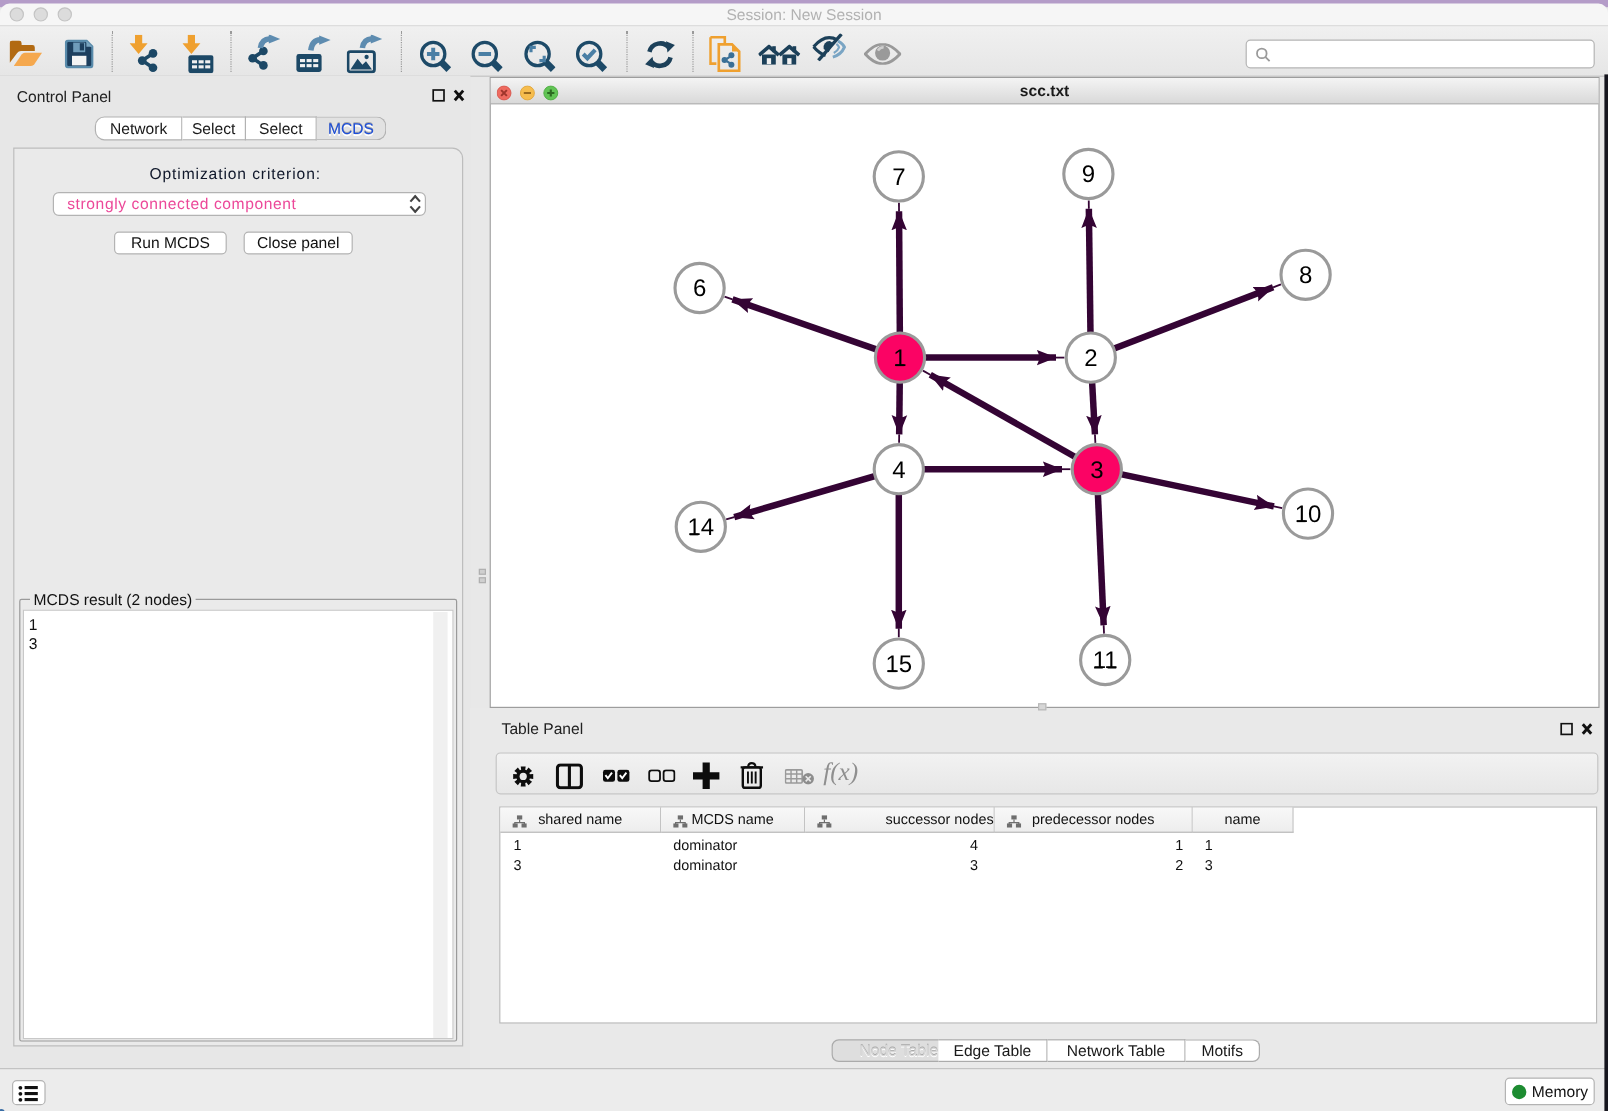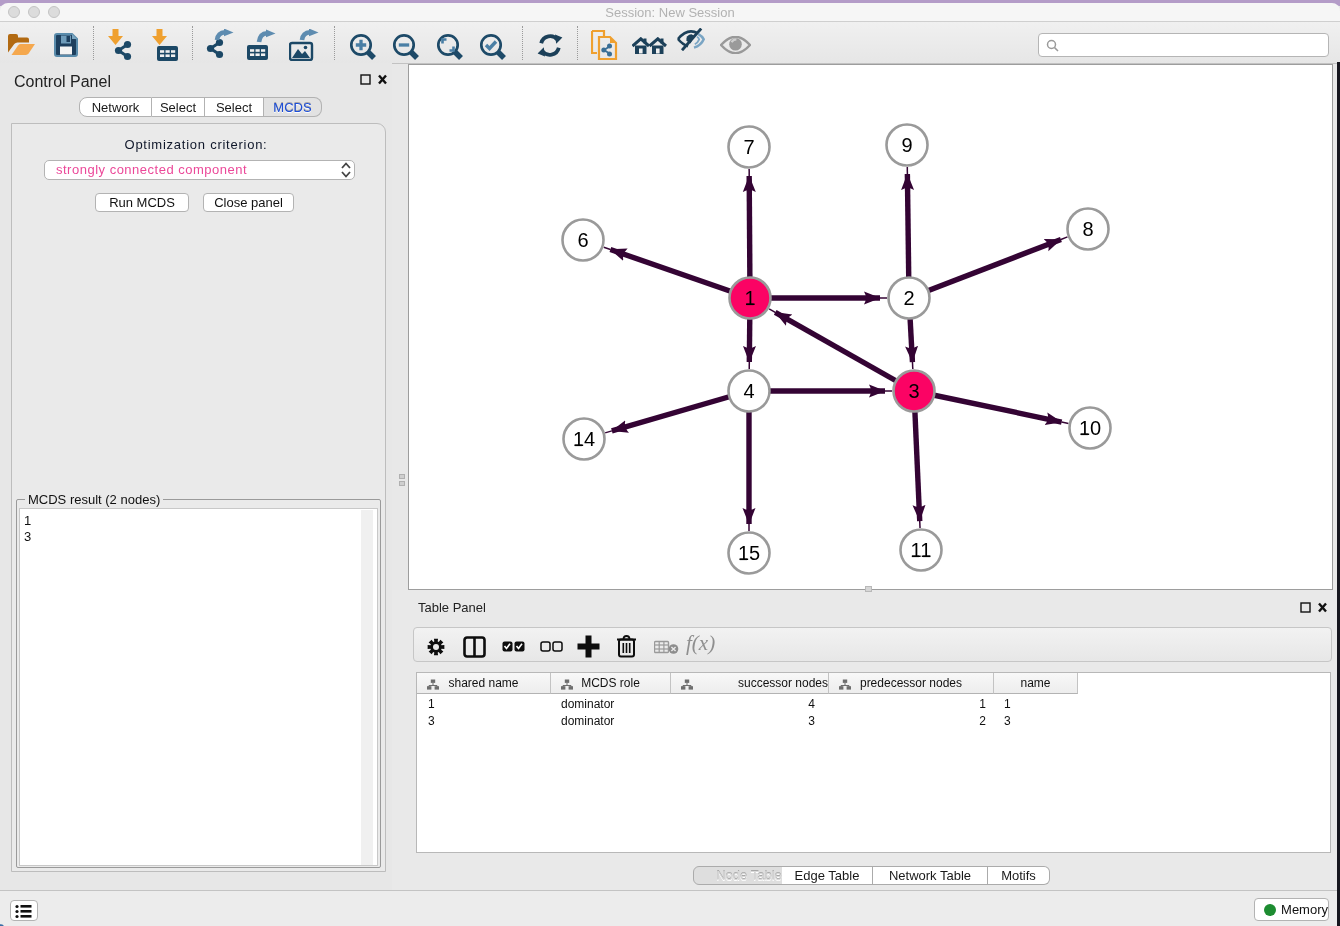--- a/index.html
+++ b/index.html
@@ -11,21 +11,21 @@
 #titlebar { left:0; top:3px; width:1340px; height:19px; background:#f6f6f6; border-radius:8px 8px 0 0; border-bottom:1px solid #cfcfcf; }
 .tl { position:absolute; top:3px; width:12px; height:12px; border-radius:50%; background:#dcdcdc; border:1px solid #c4c4c4; }
 #ttext { position:absolute; top:2px; left:0; width:100%; text-align:center; font-size:13px; color:#b2b2b2; }
 
 #toolbar { left:0; top:22px; width:1340px; height:42px; background:linear-gradient(#f0f0f0,#e6e6e6); border-bottom:1px solid #c2c2c2; }
 .sep { position:absolute; top:4px; height:34px; width:1px; border-left:1px dotted #9a9a9a; }
 .ticon { position:absolute; top:8px; }
 #search { position:absolute; left:1038px; top:11px; width:291px; height:24px; background:#fff; border:1px solid #b5b5b5; border-radius:4px; }
 
 #cpanel { left:0; top:63px; width:392px; height:827px; background:#e7e7e7; }
-#cphead { position:absolute; left:14px; top:10px; font-size:16px; color:#222; }
+#cphead { position:absolute; left:14px; top:10px; font-size:13px; color:#222; }
 #cpbox { position:absolute; left:11px; top:60px; width:375px; height:749px; border:1px solid #bdbdbd; background:#eaeaea; border-radius:0 9px 0 0; }
 .tab { position:absolute; top:34px; height:20px; font-size:13px; font-weight:400; color:#191919; text-align:center; line-height:20px; background:#fff; border:1px solid #b2b2b2; }
 .btn { position:absolute; background:#fff; border:1px solid #b3b3b3; border-radius:4px; font-size:13px; color:#111; text-align:center; }
 #fieldset { position:absolute; left:16px; top:436px; width:365px; height:369px; border:1px solid #9a9a9a; border-radius:2px; }
 #fslabel { position:absolute; left:8px; top:-8px; background:#eaeaea; padding:0 3px; font-size:13px; color:#111; }
 #fswhite { position:absolute; left:2px; top:8px; width:359px; height:358px; background:#fff; border:1px solid #c8c8c8; }
 
 #netwin { left:408px; top:64px; width:925px; height:526px; background:#fff; border:1px solid #9d9d9d; }
 #nettitle { position:absolute; left:0; top:0; width:100%; height:22px; background:linear-gradient(#f4f4f4,#d9d9d9); border-bottom:1px solid #ababab; }
 #netname { position:absolute; top:3px; width:100%; text-align:center; font-size:13px; font-weight:700; color:#1a1a1a; }
@@ -225,20 +225,31 @@
   <div id="fieldset">
     <div id="fslabel">MCDS result (2 nodes)</div>
     <div id="fswhite">
       <div style="position:absolute;left:4px;top:4px;font-size:13px;line-height:16px;color:#111;">1<br>3</div>
       <div style="position:absolute;right:4px;top:1px;width:12px;height:355px;background:#f0f0f0;"></div>
     </div>
   </div>
 </div>
 
 <div class="abs" id="netwin">
+  <div id="nettitle">
+    <svg style="position:absolute;left:5px;top:6px;" width="58" height="13" viewBox="0 0 58 13">
+      <circle cx="6" cy="6.5" r="5.8" fill="#ee6b60" stroke="#d8574d" stroke-width="0.8"></circle>
+      <path d="M3.6,4.1 L8.4,8.9 M8.4,4.1 L3.6,8.9" stroke="#9e352b" stroke-width="1.7"></path>
+      <circle cx="25.5" cy="6.5" r="5.8" fill="#f6bd4e" stroke="#e2a83e" stroke-width="0.8"></circle>
+      <path d="M22.5,6.5 L28.5,6.5" stroke="#9a6b20" stroke-width="1.8"></path>
+      <circle cx="45" cy="6.5" r="5.8" fill="#62c455" stroke="#4fae43" stroke-width="0.8"></circle>
+      <path d="M42,6.5 L48,6.5 M45,3.5 L45,9.5" stroke="#2c6b22" stroke-width="1.8"></path>
+    </svg>
+    <div id="netname">scc.txt</div>
+  </div>
   <svg id="graph" style="position:absolute; left:0; top:23px;" width="923" height="501" viewBox="0 0 923 501">
       <defs>
         <marker id="arr" markerUnits="userSpaceOnUse" markerWidth="20" markerHeight="16" refX="16" refY="7.5" orient="auto">
           <path d="M16.5,7.5 L0,1 Q3.9,7.5 0,14 z" fill="#340434"></path>
         </marker>
       </defs>
       <line x1="340.1920487687675" y1="87.99936408389699" x2="340.14569216940987" y2="80.99951758088737" stroke="#340434" stroke-width="1.5"></line>
       <line x1="341" y1="210" x2="340.1920487687675" y2="87.99936408389699" stroke="#340434" stroke-width="5.4" marker-end="url(#arr)"></line>
       <line x1="201.39483020999884" y1="161.5143721687421" x2="194.7822849868957" y2="159.21779957628712" stroke="#340434" stroke-width="1.5"></line>
       <line x1="341" y1="210" x2="201.39483020999884" y2="161.5143721687421" stroke="#340434" stroke-width="5.4" marker-end="url(#arr)"></line>
@@ -343,21 +354,21 @@
           <line x1="5.2" y1="1.5" x2="5.2" y2="12.5"></line>
           <line x1="9.9" y1="1.5" x2="9.9" y2="12.5"></line>
         </g>
       <circle cx="19.5" cy="9" r="4.8" fill="#8d8d8d"></circle>
       <path d="M17.4,6.9 L21.6,11.1 M21.6,6.9 L17.4,11.1" stroke="#e9e9e9" stroke-width="1.4"></path>
     </svg>
     <div style="position:absolute;left:272px;top:3px;font-family:'Liberation Serif',serif;font-style:italic;font-size:21px;color:#8f8f8f;">f(x)</div>
   </div>
   <div id="ttable">
     <div class="hcell" style="left:0; width:134px;">shared name</div>
-    <div class="hcell" style="left:134px; width:120px;">MCDS role</div>
+    <div class="hcell" style="left:134px; width:120px;">MCDS name</div>
     <div class="hcell" style="left:254px; width:158px;text-align:right;">successor nodes</div>
     <div class="hcell" style="left:412px; width:165px;">predecessor nodes</div>
     <div class="hcell" style="left:577px; width:84px;">name</div>
     <svg class="htree" style="position:absolute;left:10px;top:6px;" width="12" height="11" viewBox="0 0 12 11">
         <rect x="3.8" y="0.5" width="4.4" height="3.4" fill="#6e6e6e"></rect>
         <path d="M6,4 L6,6 M2,9 L2,6.5 L10,6.5 L10,9" stroke="#6e6e6e" stroke-width="1" fill="none"></path>
         <rect x="0" y="7.2" width="4.4" height="3.4" fill="#6e6e6e"></rect>
         <rect x="7.6" y="7.2" width="4.4" height="3.4" fill="#6e6e6e"></rect>
       </svg>
     <svg class="htree" style="position:absolute;left:144px;top:6px;" width="12" height="11" viewBox="0 0 12 11">
@@ -397,21 +408,21 @@
 
 <div class="abs" id="statusbar">
   <div class="btn" style="left:10px; top:9px; width:28px; height:21px;"><svg width="18" height="15" viewBox="0 0 18 15" style="margin-top:3px;">
         <circle cx="2" cy="2.5" r="1.6" fill="#111"></circle>
         <circle cx="2" cy="7.5" r="1.6" fill="#111"></circle>
         <circle cx="2" cy="12.5" r="1.6" fill="#111"></circle>
         <rect x="5.5" y="1" width="11" height="2.6" fill="#111"></rect>
         <rect x="5.5" y="6" width="11" height="2.6" fill="#111"></rect>
         <rect x="5.5" y="11" width="11" height="2.6" fill="#111"></rect>
       </svg></div>
-  <div class="btn" style="left:1254px; top:7px; width:75px; height:23px; line-height:22px;text-align:right;"><span style="display:inline-block;width:12px;height:12px;border-radius:50%;background:#1d8c31;vertical-align:-2px;margin-right:5px;"></span>Memory</div>
+  <div class="btn" style="left:1254px; top:7px; width:75px; height:23px; line-height:22px;"><span style="display:inline-block;width:12px;height:12px;border-radius:50%;background:#1d8c31;vertical-align:-2px;margin-right:5px;"></span>Memory</div>
   <svg class="abs" style="left:0;top:33px;" width="5" height="3" viewBox="0 0 5 3">
       <circle cx="1" cy="3.2" r="3" fill="#3a6ea5"></circle>
     </svg>
 </div>
 <div class="abs" id="rightstrip"></div>
 <div class="abs" style="left:399px;top:474px;width:6px;height:5px;background:#cfcfcf;border:1px solid #b0b0b0;"></div>
 <div class="abs" style="left:399px;top:481px;width:6px;height:5px;background:#cfcfcf;border:1px solid #b0b0b0;"></div>
 <div class="abs" style="left:865px;top:586px;width:7px;height:6px;background:#d6d6d6;border:1px solid #b9b9b9;"></div>
 
 </body></html>

